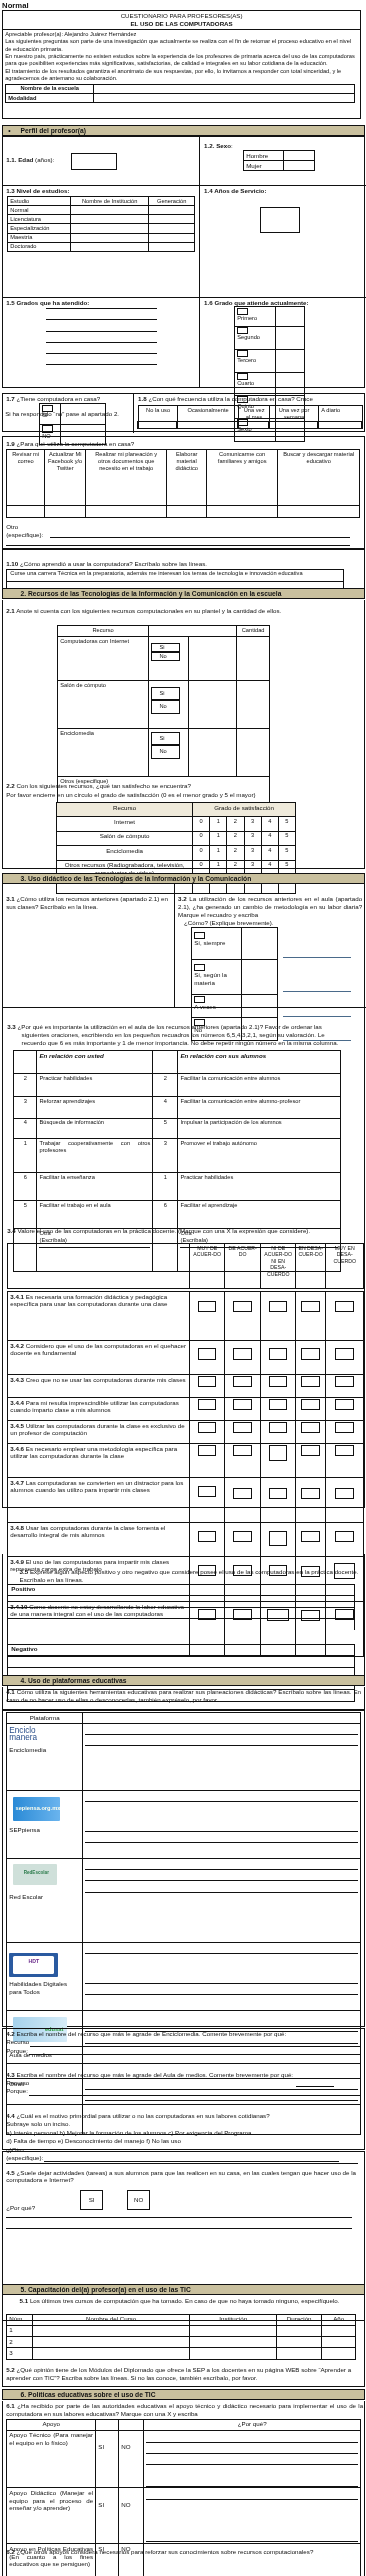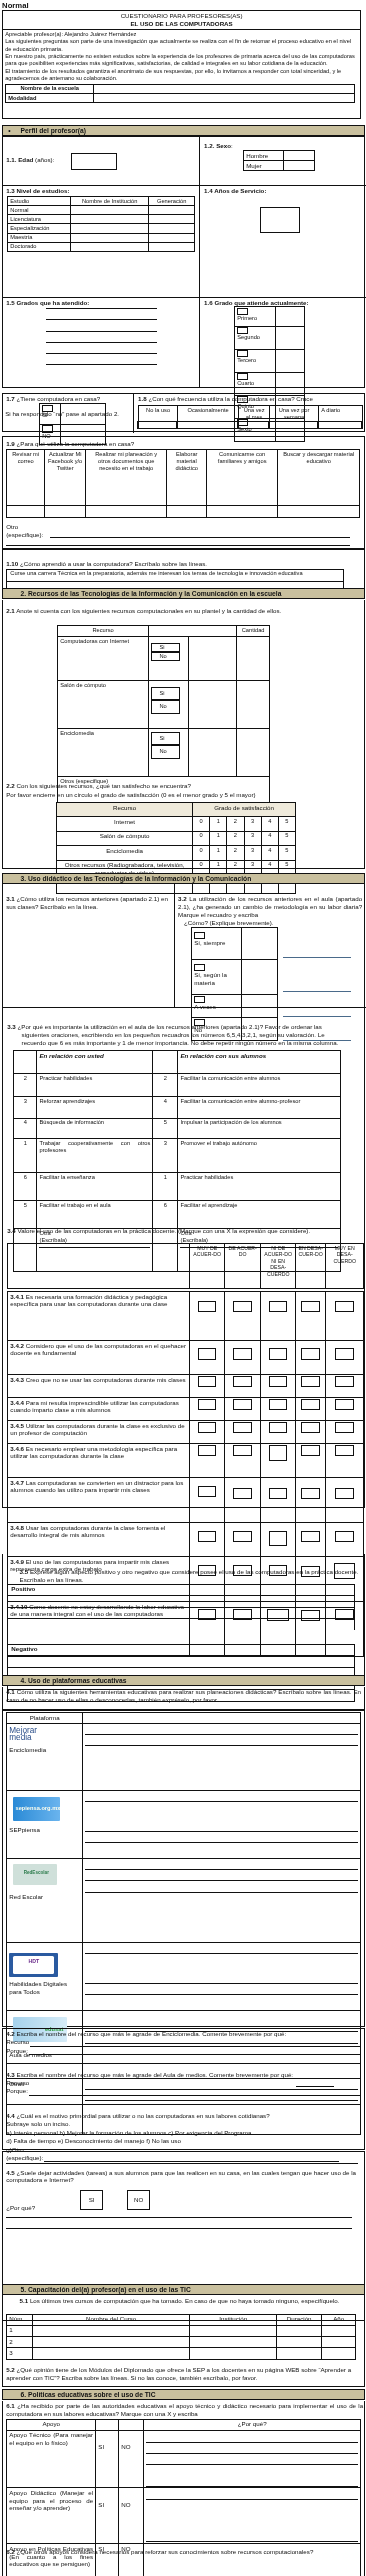--- a/index.html
+++ b/index.html
@@ -541,21 +541,21 @@
   </div>
   <div class="abs box" style="left:2.1px;top:1710px;width:363px;height:317px;">
     <table class="abs" style="left:3.1px;top:1px;width:355px;">
       <tbody>
           <tr style="height:11.3px;">
             <td class="center" style="width:76px;font-size:6.2px;">Plataforma</td>
             <td></td>
           </tr>
       <tr style="height:67px;">
             <td style="font-size:6.2px;">
-        <div class="logo" style="width:52px;height:21.6px;color:#2a4e8a;font-size:8.2px;line-height:0.9;padding-top:2.1px;"><span>Mejorar media</span></div>
+        <div class="logo" style="width:52px;height:21.6px;color:#2a4e8a;font-size:8.2px;line-height:0.9;padding-top:2.1px;"><span>Enciclo manera</span></div>
         <div>Enciclomedia</div>
             </td>
         <td>
               <div class="ln" style="margin-top:9.3px;"></div>
               <div class="ln" style="margin-top:10.3px;"></div>
             </td>
           </tr>
       <tr style="height:68px;">
             <td style="font-size:6.2px;">
         <div class="logo" style="width:47px;height:24px;margin:5.2px 0 5.2px 4.1px;background:linear-gradient(90deg,#2a8ad6,#6ab4ee);color:#ffe;font-weight:bold;font-size:5.7px;padding:8.2px 2.1px;"><span>sepiensa.org.mx</span></div>

